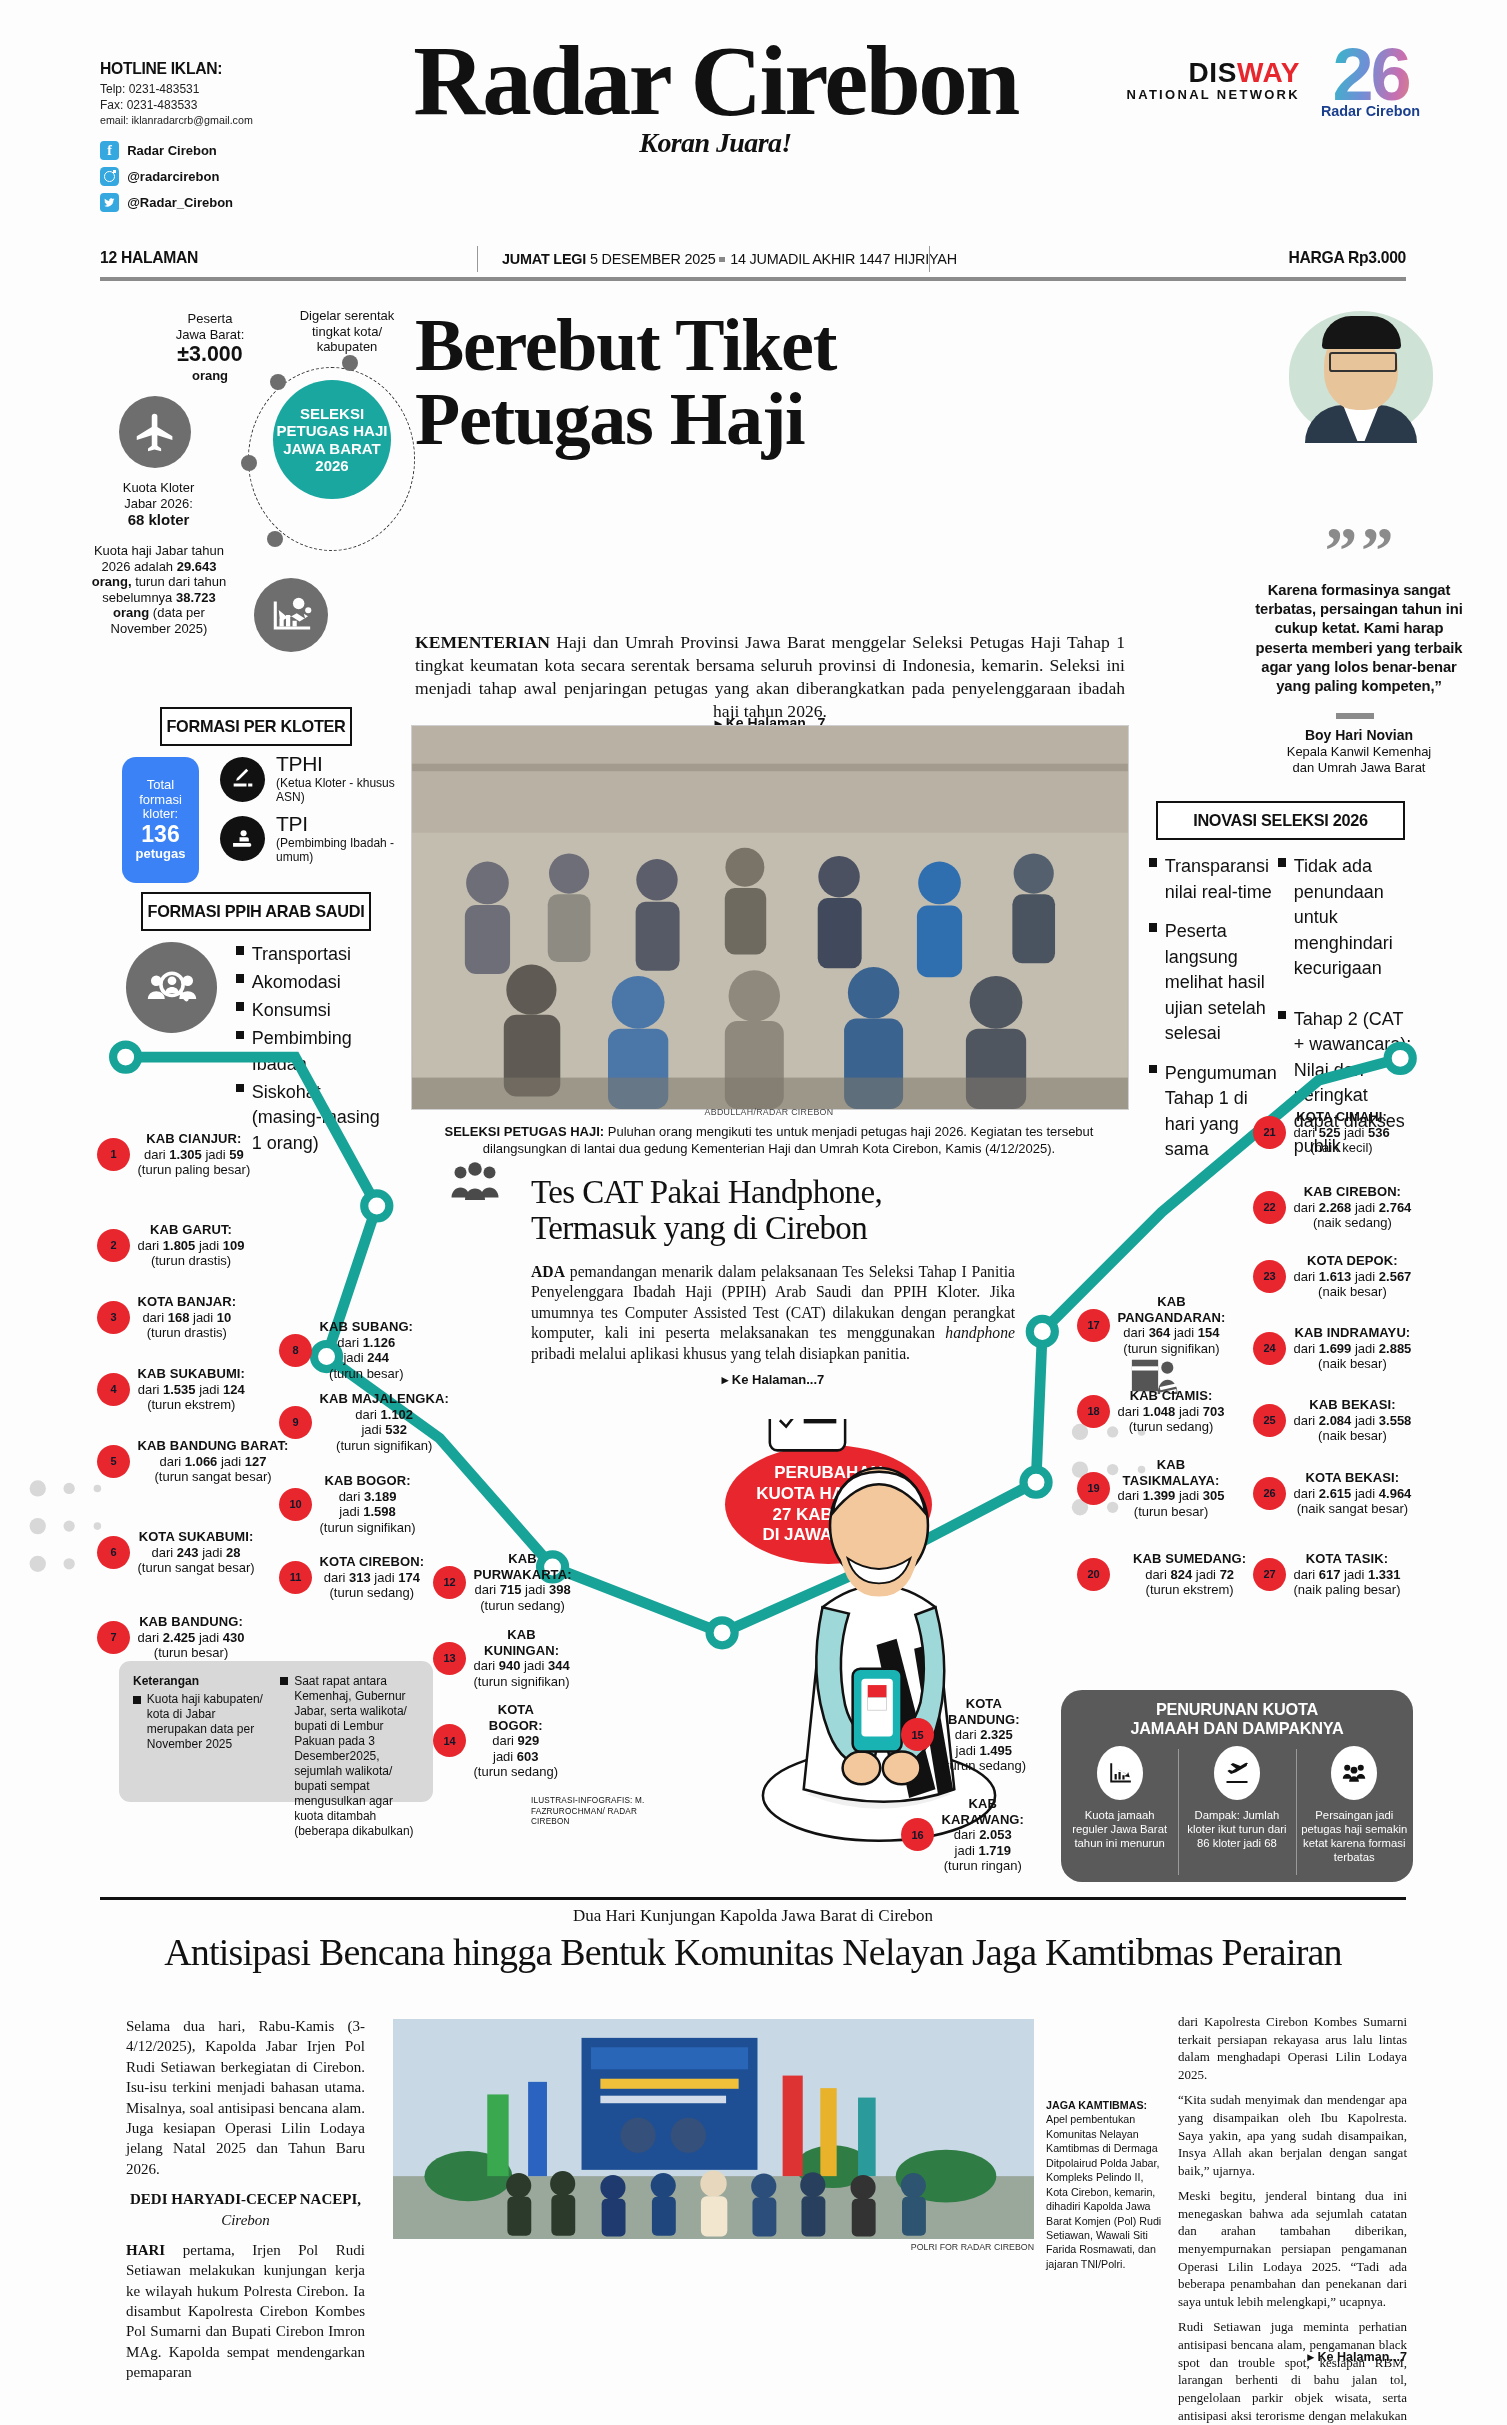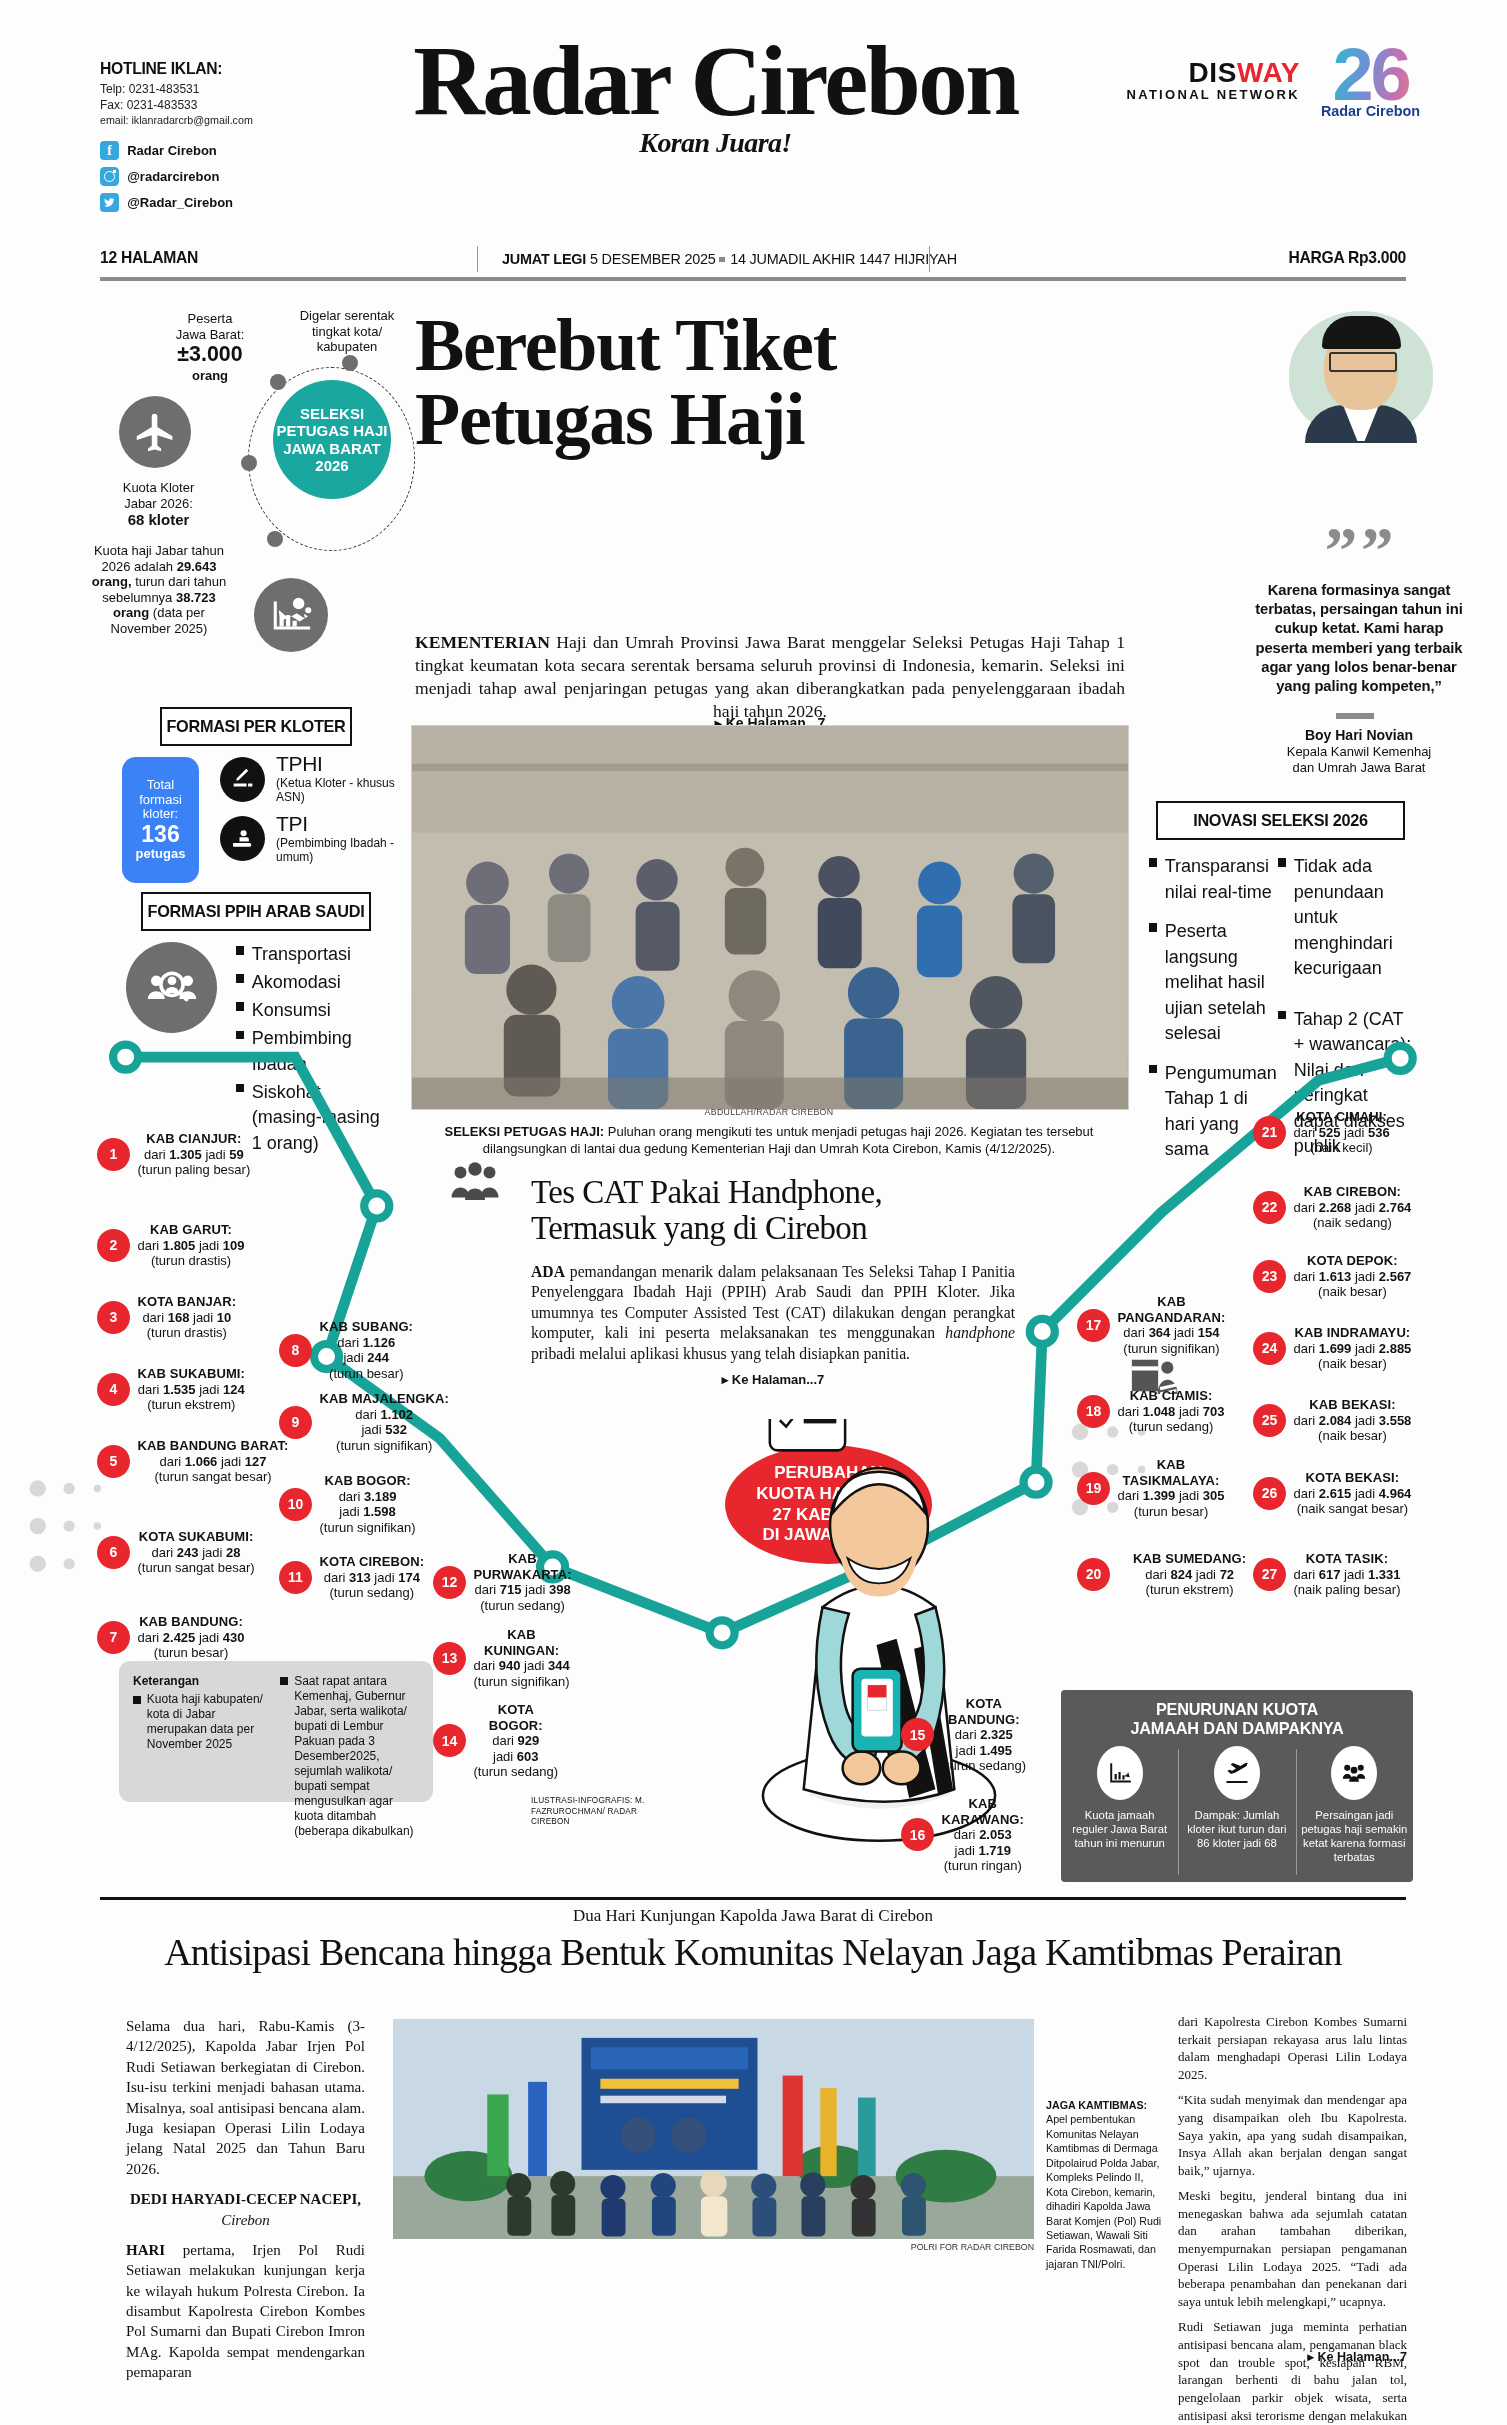--- a/index.html
+++ b/index.html
@@ -107,35 +107,35 @@
   .catp b{font-weight:bold;}
   .catp i{font-style:italic;}
   .catjump{position:absolute;left:531px;top:1372px;width:484px;text-align:center;font-size:13px;font-weight:bold;}
 
   
   .redcall{position:absolute;left:725px;top:1445px;width:207px;height:119px;background:#e8262d;border-radius:50%;
            color:#fff;font-weight:bold;font-size:17px;line-height:1.22;display:flex;align-items:center;justify-content:center;text-align:center;}
 
   
   .ci{position:absolute;display:flex;align-items:center;}
-  .ci .num{width:33px;height:33px;border-radius:50%;background:#e8262d;color:#ffffff;font-weight:bold;font-size:14px;
+  .ci .num{width:33px;height:33px;border-radius:50%;background:#e8262d;color:#0f172a;font-weight:bold;font-size:11px;
            display:flex;align-items:center;justify-content:center;flex:none;}
   .ci .txt{font-size:13px;line-height:1.2;text-align:center;}
   .ci .txt .nm{font-weight:bold;letter-spacing:0.1px;}
   .ci .txt b{font-weight:bold;}
   .ci.r{flex-direction:row;}
 
   
   .ket{position:absolute;left:119px;top:1661px;width:314px;height:141px;background:#d8d8d8;border-radius:11.3px;display:flex;padding:12.6px 14px;box-sizing:border-box;}
   .ket .col{font-size:12px;line-height:1.25;width:50%;}
   .ket .bl{display:flex;align-items:flex-start;}
   .ket .sq{width:7.5px;height:7.5px;background:#111;margin:3.8px 6.3px 0 0;flex:none;}
 
   
-  .penbox{position:absolute;left:1061px;top:1690px;width:352px;height:192px;background:#5a5a5a;border-radius:4px;color:#fff;}
+  .penbox{position:absolute;left:1061px;top:1690px;width:352px;height:192px;background:#5a5a5a;border-radius:21px;color:#fff;}
   .penbox h3{margin:0;padding-top:10px;text-align:center;font-size:16.3px;line-height:1.15;letter-spacing:-0.2px;}
   .penbox .cols{display:flex;margin-top:8.8px;}
   .penbox .c{width:33.33%;text-align:center;font-size:11.3px;line-height:1.25;position:relative;padding:0 5px;box-sizing:border-box;}
   .penbox .c+.c::before{content:"";position:absolute;left:0;top:2.5px;width:0.6px;height:126px;background:#9a9a9a;}
   .penbox .ic{width:46px;height:54px;border-radius:50%;background:#fff;margin:0 auto 7.5px;display:flex;align-items:center;justify-content:center;}
 
   
   .routeSvg{position:absolute;left:0;top:1005px;width:1507px;height:879px;pointer-events:none;}
 
   

